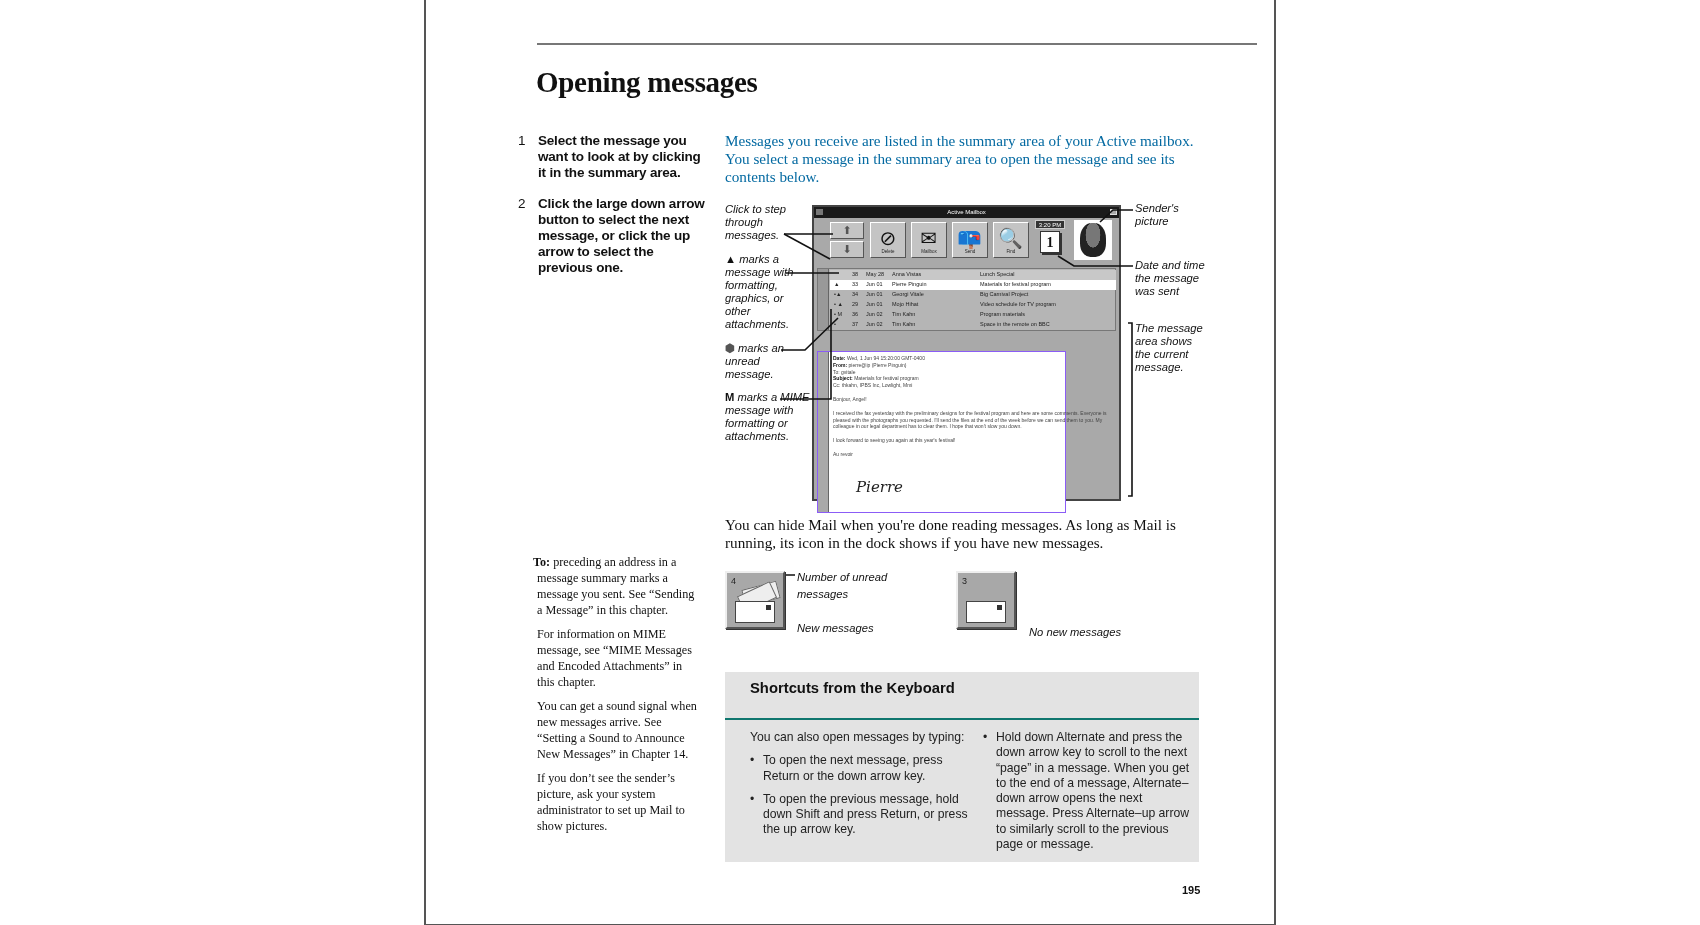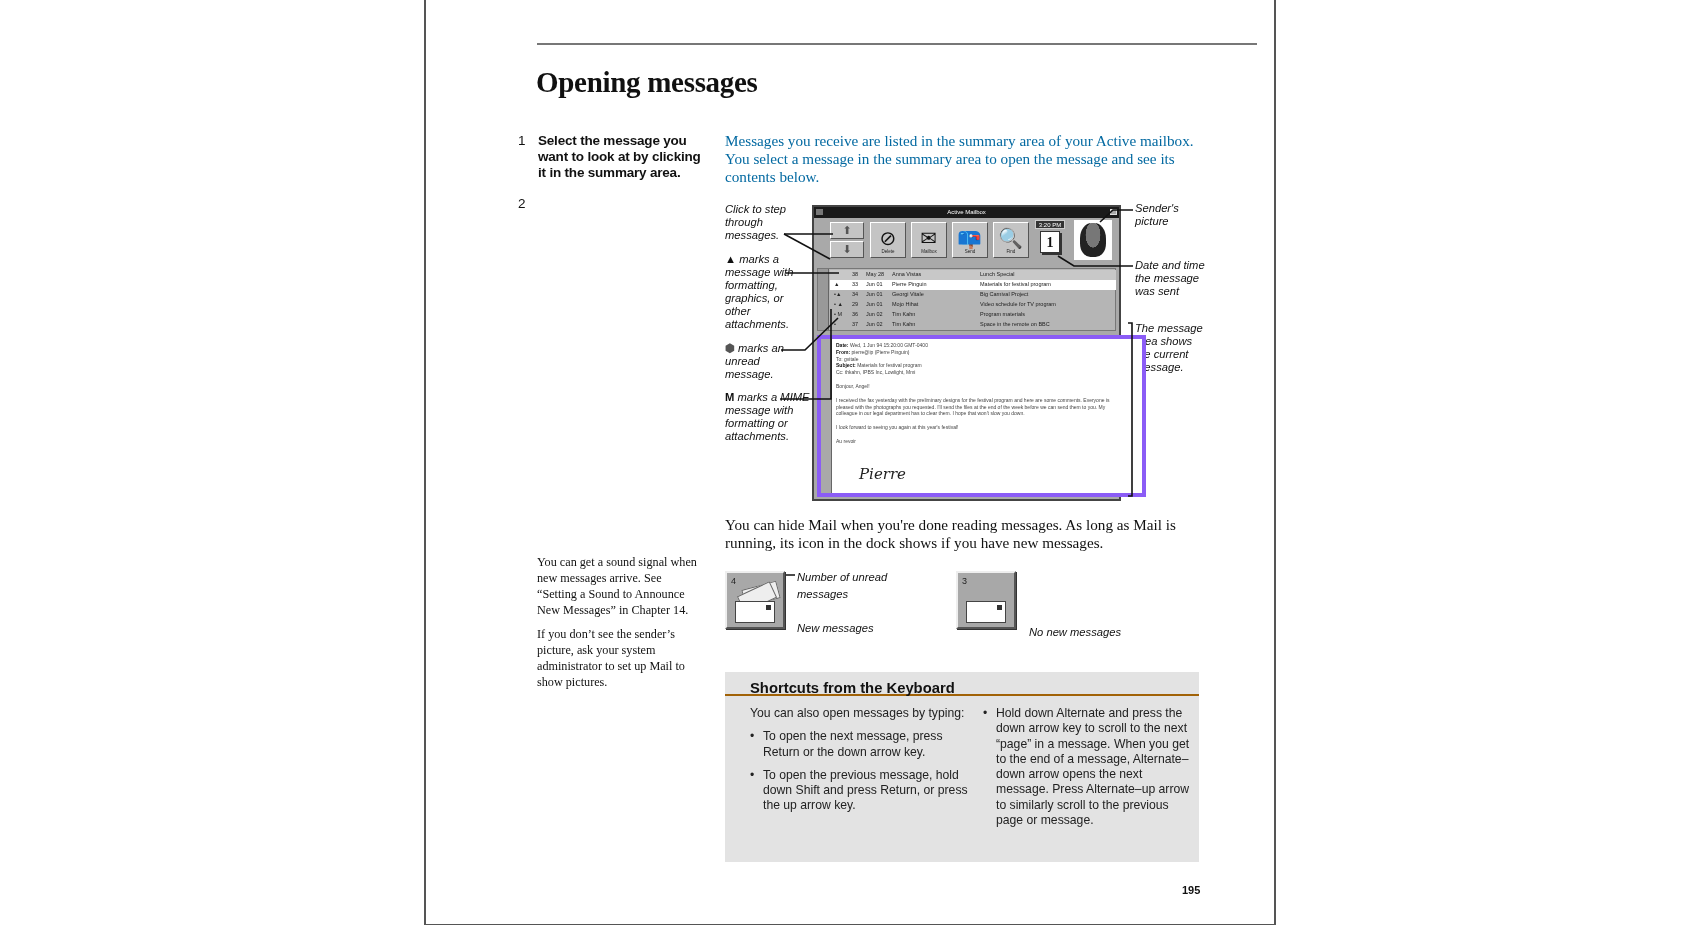--- a/index.html
+++ b/index.html
@@ -47,21 +47,21 @@
   .photo { position: absolute; left: 260px; top: 2px; width: 38px; height: 40px; background: #fff; display: flex; align-items: center; justify-content: center; }
   .head { width: 26px; height: 34px; background: radial-gradient(ellipse at 50% 35%, #777 0 40%, #222 41% 100%); border-radius: 45% 45% 40% 40%; }
 
   .summary { position: absolute; left: 3px; top: 61px; width: 299px; height: 63px; background: #b5b5b5; border: 1px solid #777; }
   .sbar { position: absolute; left: 0; top: 0; width: 11px; height: 100%; background: #999; border-right: 1px solid #666; }
   .row { position: absolute; left: 12px; width: 286px; height: 9.5px; font-family: "Liberation Sans", sans-serif; font-size: 5.5px; line-height: 9.5px; color: #222; white-space: nowrap; }
   .row.sel { background: #fff; }
   .row span { position: absolute; }
   .col-flag { left: 4px; } .col-num { left: 22px; } .col-date { left: 36px; } .col-from { left: 62px; } .col-subj { left: 150px; }
 
-  .msgarea { position: absolute; left: 3px; top: 128px; width: 329px; height: 162px; background: #fff; border: 4px solid #8b5cf6; }
+  .msgarea { position: absolute; left: 3px; top: 144px; width: 249px; height: 162px; background: #fff; border: 1px solid #8b5cf6; }
   .mbar { position: absolute; left: 0; top: 0; width: 11px; height: 100%; background: #a9a9a9; border-right: 1px solid #666; }
   .mtext { position: absolute; left: 15px; top: 3px; width: 278px; font-family: "Liberation Sans", sans-serif; font-size: 5px; line-height: 6.8px; color: #444; }
   .mtext b { color: #111; }
   .sig { position: absolute; left: 38px; top: 126px; font-family: "DejaVu Serif", serif; font-style: italic; font-size: 15px; color: #222; }
 
   .para2 { position: absolute; left: 725px; top: 516px; width: 480px; font-size: 15.2px; line-height: 18px; color: #111; }
 
   .dock { position: absolute; width: 60px; height: 58px; background: #a8a8a8; border: 2px solid #555; border-top-color: #eee; border-left-color: #eee; box-shadow: 1px 1px 0 #333; }
   .dock-new { left: 725px; top: 571px; }
   .dock-none { left: 956px; top: 571px; }
@@ -75,21 +75,21 @@
   .dl-unread { left: 797px; top: 569px; width: 110px; }
   .dl-new { left: 797px; top: 620px; }
   .dl-none { left: 1029px; top: 624px; }
 
   .notes { position: absolute; left: 537px; top: 554px; width: 160px; font-size: 12.2px; line-height: 16px; color: #111; }
   .note { margin-bottom: 8px; }
   .note b { font-weight: bold; }
   .note-0 { text-indent: -4px; }
 
   .shortcuts { position: absolute; left: 725px; top: 672px; width: 474px; height: 190px; background: #e3e3e3; }
-  .sc-head { height: 24px; border-bottom: 2px solid #a16207; padding: 8px 0 0 25px; font-family: "Liberation Sans", sans-serif; font-weight: bold; font-size: 14.8px; color: #111; }
+  .sc-head { height: 48px; border-bottom: 2px solid #0f766e; padding: 8px 0 0 25px; font-family: "Liberation Sans", sans-serif; font-weight: bold; font-size: 14.8px; color: #111; }
   .sc-body { display: flex; padding: 10px 0 0 25px; font-family: "Liberation Sans", sans-serif; font-size: 12.2px; line-height: 15.3px; color: #222; }
   .sc-col { width: 225px; }
   .sc-col2 { width: 210px; margin-left: 8px; }
   .sc-li { display: flex; margin-top: 8px; }
   .sc-li:first-child { margin-top: 0; }
   .bul { width: 13px; flex: none; }
 
   .pagenum { position: absolute; left: 1182px; top: 884px; font-family: "Liberation Sans", sans-serif; font-weight: bold; font-size: 11px; color: #111; }
 </style>
 </head>
@@ -100,20 +100,21 @@
 
 <h1 class="title">Opening messages</h1>
 
 <div class="steps">
   <div class="step">
     <span class="step-num">1</span>
     <span class="step-text">Select the message you want to look at by clicking it in the summary area.</span>
   </div>
   <div class="step">
     <span class="step-num">2</span>
+    <span class="step-text">Click the large down arrow button to select the next message, or click the up arrow to select the previous one.</span>
   </div>
 </div>
 
 <p class="intro">Messages you receive are listed in the summary area of your Active mailbox. You select a message in the summary area to open the message and see its contents below.</p>
 
 <div class="callout c-step">Click to step through messages.</div>
 <div class="callout c-attach"><span class="glyph">▲</span><span> marks a message with formatting, graphics, or other attachments.</span></div>
 <div class="callout c-unread"><span class="glyph" style="color:#555">⬢</span><span> marks an unread message.</span></div>
 <div class="callout c-mime"><span class="glyph">M</span><span> marks a MIME message with formatting or attachments.</span></div>
 <div class="callout c-sender">Sender's picture</div>
@@ -243,20 +244,22 @@
 </div>
 <div class="dock dock-none">
   <span class="dock-count">3</span>
   <div class="env"></div>
 </div>
 <div class="dock-lbl dl-unread">Number of unread messages</div>
 <div class="dock-lbl dl-new">New messages</div>
 <div class="dock-lbl dl-none">No new messages</div>
 
 <div class="notes">
+  <p class="note note-0"><b>To:</b><span> preceding an address in a message summary marks a message you sent. See “Sending a Message” in this chapter.</span></p>
+  <p class="note">For information on MIME message, see “MIME Messages and Encoded Attachments” in this chapter.</p>
   <p class="note">You can get a sound signal when new messages arrive. See “Setting a Sound to Announce New Messages” in Chapter 14.</p>
   <p class="note">If you don’t see the sender’s picture, ask your system administrator to set up Mail to show pictures.</p>
 </div>
 
 <div class="shortcuts">
   <div class="sc-head">Shortcuts from the Keyboard</div>
   <div class="sc-body">
     <div class="sc-col">
       <p>You can also open messages by typing:</p>
       <div style="margin-top:8px">

